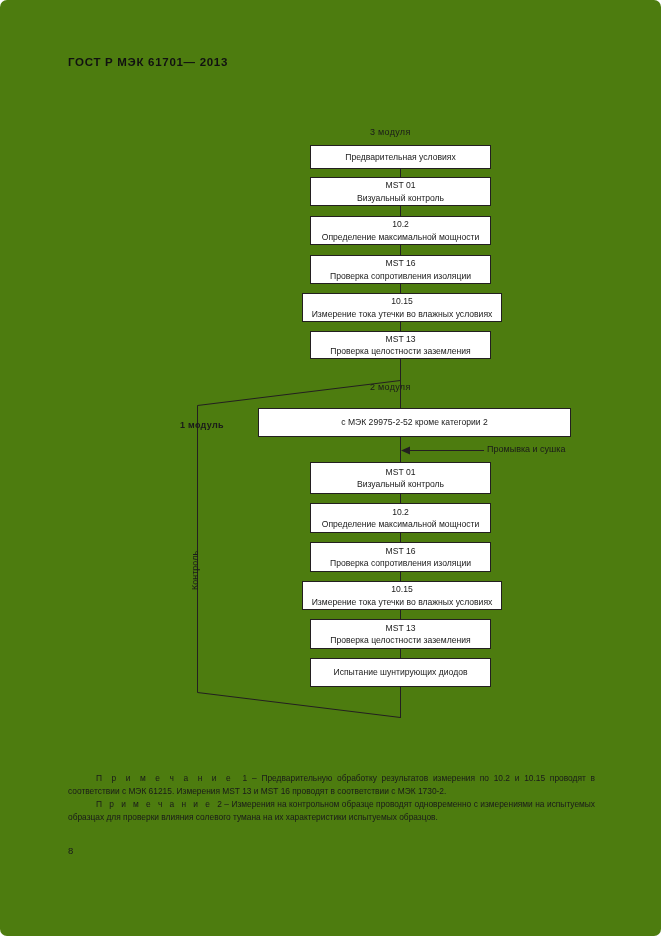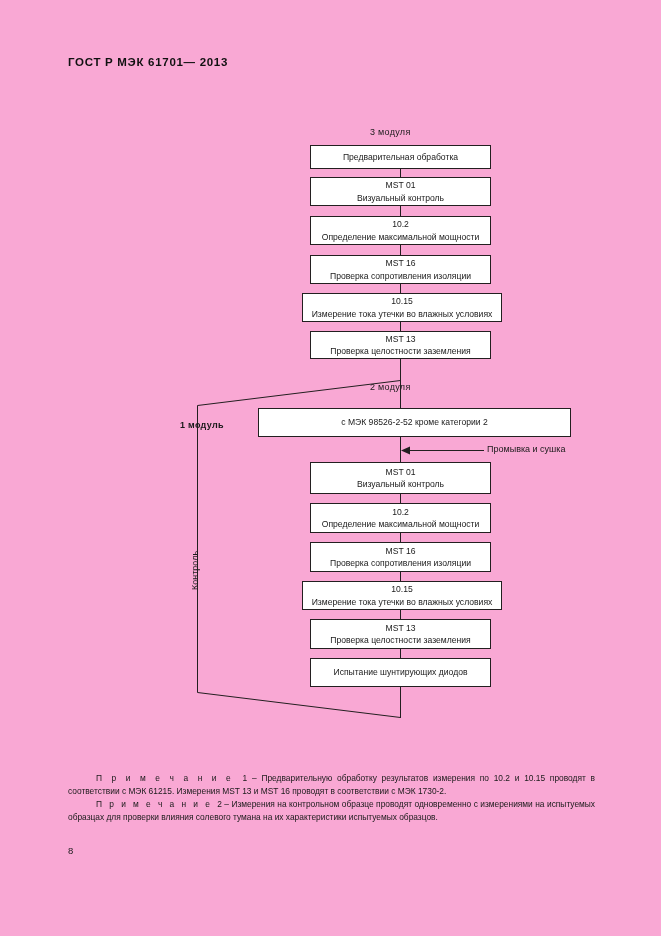--- a/index.html
+++ b/index.html
@@ -12,21 +12,22 @@
     height: 936px;
     position: relative;
     font-family: "Liberation Sans", sans-serif;
     color: #1a1a1a;
     overflow: hidden;
   }
 
   .page {
     position: absolute;
     inset: 0;
-    background: #f9a8d4;
+    background: #4d7c0f;
+    border-radius: 7px;
   }
 
   
   .doc-header {
     position: absolute;
     left: 68px;
     top: 56px;
     font-size: 11.5px;
     font-weight: bold;
     letter-spacing: 0.7px;
@@ -158,21 +159,21 @@
 
         <line x1="406" y1="450.5" x2="484" y2="450.5"></line>
       </g>
 
       <polygon points="401,450.5 410,446.5 410,454.5" fill="#231f20" stroke="none"></polygon>
     </svg>
 
     <div class="free-label bold-ish" style="left:370px; top:127px;">3 модуля</div>
 
     <div class="node" style="left:310px; top:145px; width:181px; height:24px;">
-      <span class="desc">Предварительная обработка</span>
+      <span class="desc">Предварительная условиях</span>
     </div>
 
     <div class="node" style="left:310px; top:177px; width:181px; height:29px;">
       <span class="code">MST 01</span>
       <span class="desc">Визуальный контроль</span>
     </div>
 
     <div class="node" style="left:310px; top:216px; width:181px; height:29px;">
       <span class="code">10.2</span>
       <span class="desc">Определение максимальной мощности</span>
@@ -193,21 +194,21 @@
       <span class="desc">Проверка целостности заземления</span>
     </div>
 
     <div class="free-label bold-ish" style="left:370px; top:382px;text-align:center;">2 модуля</div>
 
     <div class="free-label bold-ish" style="left:180px; top:420px;font-weight:bold;">1 модуль</div>
 
     <div class="vert-label" style="left:190px; top:590px;">Контроль</div>
 
     <div class="node" style="left:258px; top:408px; width:313px; height:29px;">
-      <span class="desc">с МЭК 98526-2-52 кроме категории 2</span>
+      <span class="desc">с МЭК 29975-2-52 кроме категории 2</span>
     </div>
 
     <div class="free-label" style="left:487px; top:444px;">Промывка и сушка</div>
 
     <div class="node" style="left:310px; top:462px; width:181px; height:32px;">
       <span class="code">MST 01</span>
       <span class="desc">Визуальный контроль</span>
     </div>
 
     <div class="node" style="left:310px; top:503px; width:181px; height:30px;">

